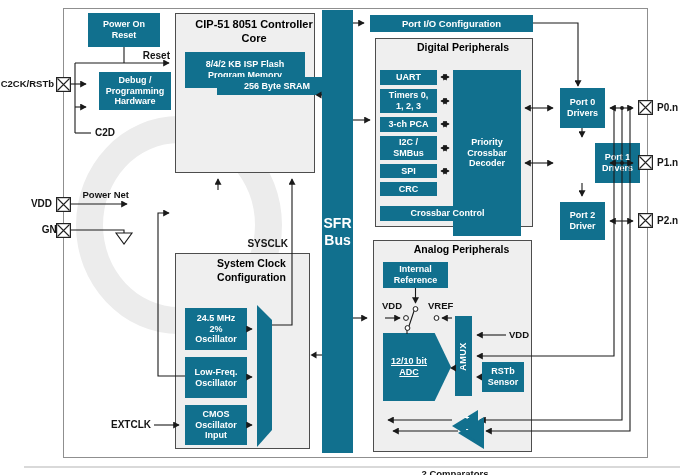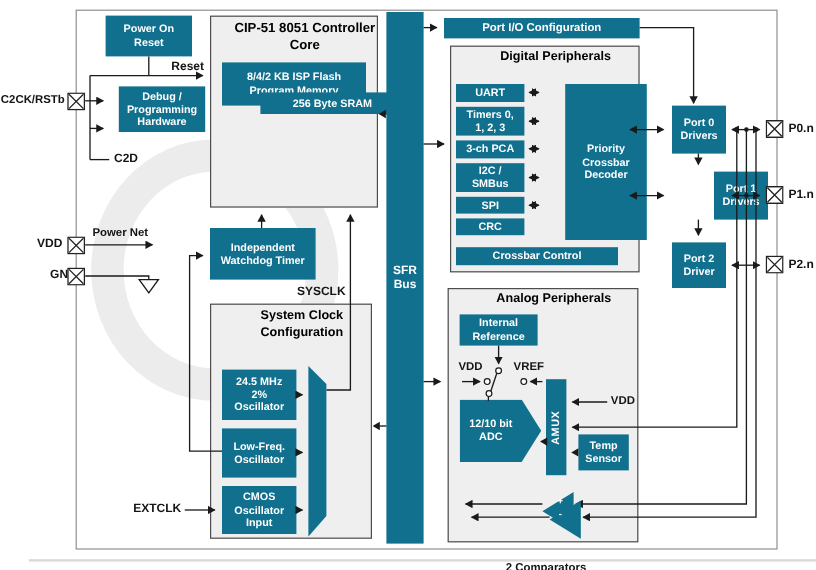--- a/index.html
+++ b/index.html
@@ -55,65 +55,63 @@
 Configuration</div>
 
   <div class="abs tbox" style="left:88px; top:13px; width:72px; height:34px;">Power On
 Reset</div>
   <div class="abs tbox" style="left:88px; top:72px; width:72px; height:38px;margin-left:11px;">Debug /
 Programming
 Hardware</div>
   <div class="abs tbox" style="left:185px; top:52px; width:120px; height:36px;">8/4/2 KB ISP Flash
 Program Memory</div>
   <div class="abs tbox" style="left:185px; top:77px; width:120px; height:18px;margin-left:32px;">256 Byte SRAM</div>
-  <div class="abs tbox" style="left:175px; top:190px; width:88px; height:43px;">Independent
-Watchdog Timer</div>
-  <div class="abs tbox" style="left:322px; top:10px; width:31px; height:443px; font-size:10px;">SFR
+  <div class="abs tbox" style="left:322px; top:10px; width:31px; height:443px; font-size:14px;">SFR
 Bus</div>
   <div class="abs tbox" style="left:370px; top:15px; width:163px; height:17px; font-size:9.5px;">Port I/O Configuration</div>
   <div class="abs tbox" style="left:380px; top:70px; width:57px; height:15px;">UART</div>
   <div class="abs tbox" style="left:380px; top:89px; width:57px; height:24px;">Timers 0,
 1, 2, 3</div>
   <div class="abs tbox" style="left:380px; top:117px; width:57px; height:15px;">3-ch PCA</div>
   <div class="abs tbox" style="left:380px; top:136px; width:57px; height:24px;">I2C /
 SMBus</div>
   <div class="abs tbox" style="left:380px; top:164px; width:57px; height:14px;">SPI</div>
   <div class="abs tbox" style="left:380px; top:182px; width:57px; height:14px;">CRC</div>
-  <div class="abs tbox" style="left:471px; top:70px; width:68px; height:130px;">Priority
+  <div class="abs tbox" style="left:453px; top:70px; width:68px; height:166px;">Priority
 Crossbar
 Decoder</div>
   <div class="abs tbox" style="left:380px; top:206px; width:135px; height:15px;">Crossbar Control</div>
   <div class="abs tbox" style="left:560px; top:88px; width:45px; height:40px;">Port 0
 Drivers</div>
   <div class="abs tbox" style="left:560px; top:143px; width:45px; height:40px;margin-left:35px;">Port 1
 Drivers</div>
   <div class="abs tbox" style="left:560px; top:202px; width:45px; height:38px;">Port 2
 Driver</div>
   <div class="abs tbox" style="left:383px; top:262px; width:65px; height:26px;">Internal
 Reference</div>
-  <div class="abs tbox adc" style="left:383px; top:333px; width:68px; height:52px;">12/10 bit
+  <div class="abs tbox adc" style="left:383px; top:333px; width:68px; height:68px;text-decoration:underline;">12/10 bit
 ADC</div>
   <div class="abs tbox" style="left:455px; top:316px; width:17px; height:80px;">
     <span class="amux-txt">AMUX</span>
   </div>
-  <div class="abs tbox" style="left:482px; top:362px; width:42px; height:30px;">Temp
+  <div class="abs tbox" style="left:482px; top:362px; width:42px; height:30px;">RSTb
 Sensor</div>
   <div class="abs tbox" style="left:185px; top:308px; width:62px; height:42px;">24.5 MHz
 2%
 Oscillator</div>
   <div class="abs tbox" style="left:185px; top:357px; width:62px; height:41px;">Low-Freq.
 Oscillator</div>
   <div class="abs tbox" style="left:185px; top:405px; width:62px; height:40px;">CMOS
 Oscillator
 Input</div>
 
   <div class="abs lbl sm r" style="left:0px; top:78px; width:54px;">C2CK/RSTb</div>
   <div class="abs lbl r" style="left:123px; top:50px; width:47px;">Reset</div>
   <div class="abs lbl" style="left:95px; top:127px; width:30px;">C2D</div>
-  <div class="abs lbl sm" style="left:77px; top:189px; width:52px;">Power Net</div>
+  <div class="abs lbl sm" style="left:77px; top:189px; width:52px;text-align:right;">Power Net</div>
   <div class="abs lbl r" style="left:26px; top:198px; width:26px;">VDD</div>
   <div class="abs lbl r" style="left:26px; top:224px; width:26px;margin-left:12px;">GND</div>
   <div class="abs lbl r" style="left:240px; top:238px; width:48px;">SYSCLK</div>
   <div class="abs lbl r" style="left:105px; top:419px; width:46px;">EXTCLK</div>
   <div class="abs lbl" style="left:657px; top:102px; width:30px;">P0.n</div>
   <div class="abs lbl" style="left:657px; top:157px; width:30px;">P1.n</div>
   <div class="abs lbl" style="left:657px; top:215px; width:30px;">P2.n</div>
   <div class="abs lbl sm" style="left:382px; top:300px; width:26px;">VDD</div>
   <div class="abs lbl sm" style="left:428px; top:300px; width:32px;">VREF</div>
   <div class="abs lbl sm" style="left:509px; top:329px; width:28px;">VDD</div>

